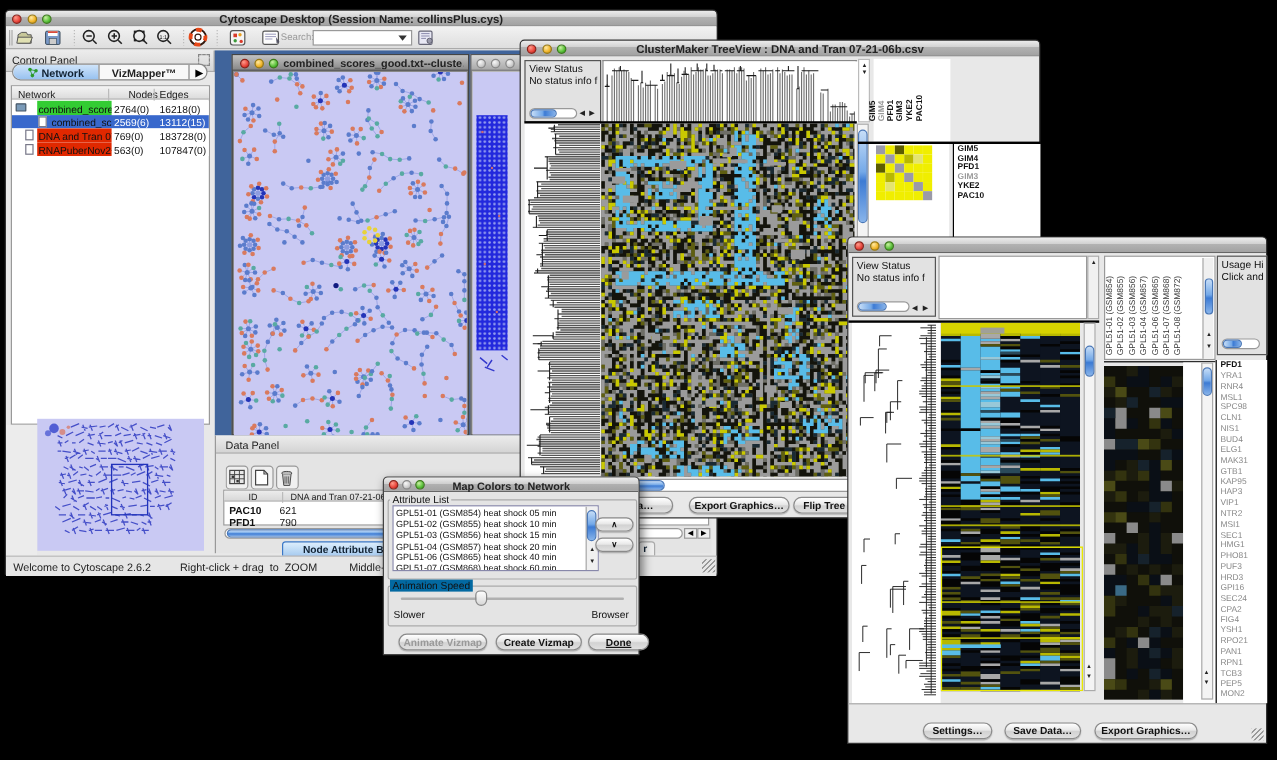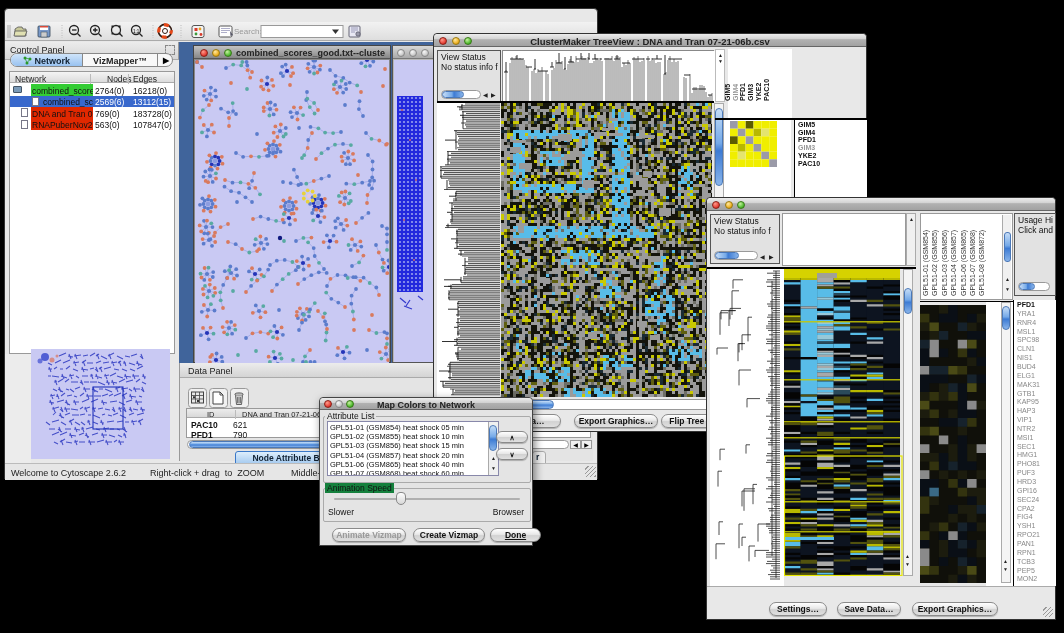--- a/index.html
+++ b/index.html
@@ -22,20 +22,26 @@
 .sbthumb { position:absolute; border-radius:4px;
   background:linear-gradient(#c6ddf7, #74a9e8 45%, #3d7bd4 55%, #88b4ea); border:0.5px solid #4a78b8;}
 .sbthumbv { position:absolute; border-radius:4px;
   background:linear-gradient(90deg,#c6ddf7, #74a9e8 45%, #3d7bd4 55%, #88b4ea); border:0.5px solid #4a78b8;}
 .arrow { position:absolute; font-size:6px; color:#222; line-height:6px;}
 .blackline { position:absolute; background:#000; }
 .vlabel { position:absolute; transform:rotate(-90deg); transform-origin:left bottom;
   white-space:nowrap; font-size:7px; color:#222; }
 </style></head><body>
 <div class="win" style="left:4px;top:8px;width:594px;height:471px;background:#e8e8e8;border:1px solid #333;border-radius:4px 4px 0 0;z-index:1;">
+    <div class="titlebar" style="height:13px;border-radius:4px 4px 0 0;">
+      <div class="tl r" style="left:5px;top:2.5px;"></div>
+      <div class="tl y" style="left:17.5px;top:2.5px;"></div>
+      <div class="tl g" style="left:30px;top:2.5px;"></div>
+      <div class="ttext" style="top:2px;font-size:9.5px;">Cytoscape Desktop (Session Name: collinsPlus.cys)</div>
+    </div>
     <div style="position:absolute;left:0;top:33px;width:174px;height:18px;background:linear-gradient(#ececec,#d6d6d6);border-bottom:1px solid #aaa;border-right:1px solid #999;">
       <div style="font-size:9px;color:#222;padding:3px 0 0 5px;">Control Panel</div>
       <div style="position:absolute;right:3px;top:3px;width:10px;height:10px;border:1px dashed #888;"></div>
     </div>
     <div style="position:absolute;left:0;top:13px;width:100%;height:19px;background:linear-gradient(#f2f2f2,#dedede);border-bottom:1px solid #aaa;">
       <svg width="594" height="19" style="position:absolute;left:0;top:0;">
 <g stroke="#aaa" stroke-width="1">
           <path d="M3 3v13M5 3v13"></path>
         </g>
 <path d="M10 7l3-2h4l1 2h3v7h-11z" fill="#c8c89a" stroke="#555" stroke-width="0.8"></path>
@@ -1125,20 +1131,20 @@
       <div style="position:absolute;left:2px;top:38px;font-size:7.5px;color:#111;white-space:nowrap;">GPL51-06 (GSM865) heat shock 40 min</div>
       <div style="position:absolute;left:2px;top:47px;font-size:7.5px;color:#111;white-space:nowrap;">GPL51-07 (GSM868) heat shock 60 min</div>
       <div style="position:absolute;right:0;top:0;width:10px;height:100%;background:#f0f0f0;border-left:1px solid #aaa;"></div>
       <div class="sbthumb" style="right:1px;top:3px;width:8px;height:26px;border-radius:4px;"></div>
       <div class="arrow" style="right:2px;top:33px;font-size:5px;">▲</div>
       <div class="arrow" style="right:2px;top:43px;font-size:5px;">▼</div>
     </div>
     <div class="macbtn" style="left:176px;top:33px;width:32px;height:12px;font-size:7px;line-height:11px;">∧</div>
     <div class="macbtn" style="left:176px;top:50px;width:32px;height:12px;font-size:7px;line-height:11px;">∨</div>
     <div style="position:absolute;left:3px;top:90px;width:208px;height:34px;border:1px solid #aaa;border-radius:2px;"></div>
-    <div style="position:absolute;left:5px;top:85px;font-size:8.5px;color:#111;background:#15803d;padding:0 2px;">Animation Speed</div>
+    <div style="position:absolute;left:5px;top:85px;font-size:8.5px;color:#111;background:#0369a1;padding:0 2px;">Animation Speed</div>
     <div style="position:absolute;left:14px;top:100px;width:186px;height:2px;background:#b0b0b0;border-radius:1px;"></div>
     <div style="position:absolute;left:76px;top:94px;width:10px;height:13px;background:linear-gradient(#fdfdfd,#d8d8d8);border:1px solid #888;border-radius:4px 4px 5px 5px;"></div>
     <div style="position:absolute;left:8px;top:109px;font-size:8.5px;color:#111;">Slower</div>
     <div style="position:absolute;right:8px;top:109px;font-size:8.5px;color:#111;">Browser</div>
     <div class="macbtn" style="left:12px;top:130px;width:74px;height:14px;font-size:8.5px;line-height:13px;color:#999;">Animate Vizmap</div>
     <div class="macbtn" style="left:93px;top:130px;width:72px;height:14px;font-size:8.5px;line-height:13px;">Create Vizmap</div>
     <div class="macbtn" style="left:170px;top:130px;width:51px;height:14px;font-size:8.5px;line-height:13px;text-decoration:underline;">Done</div>
   </div>
 </body></html>

